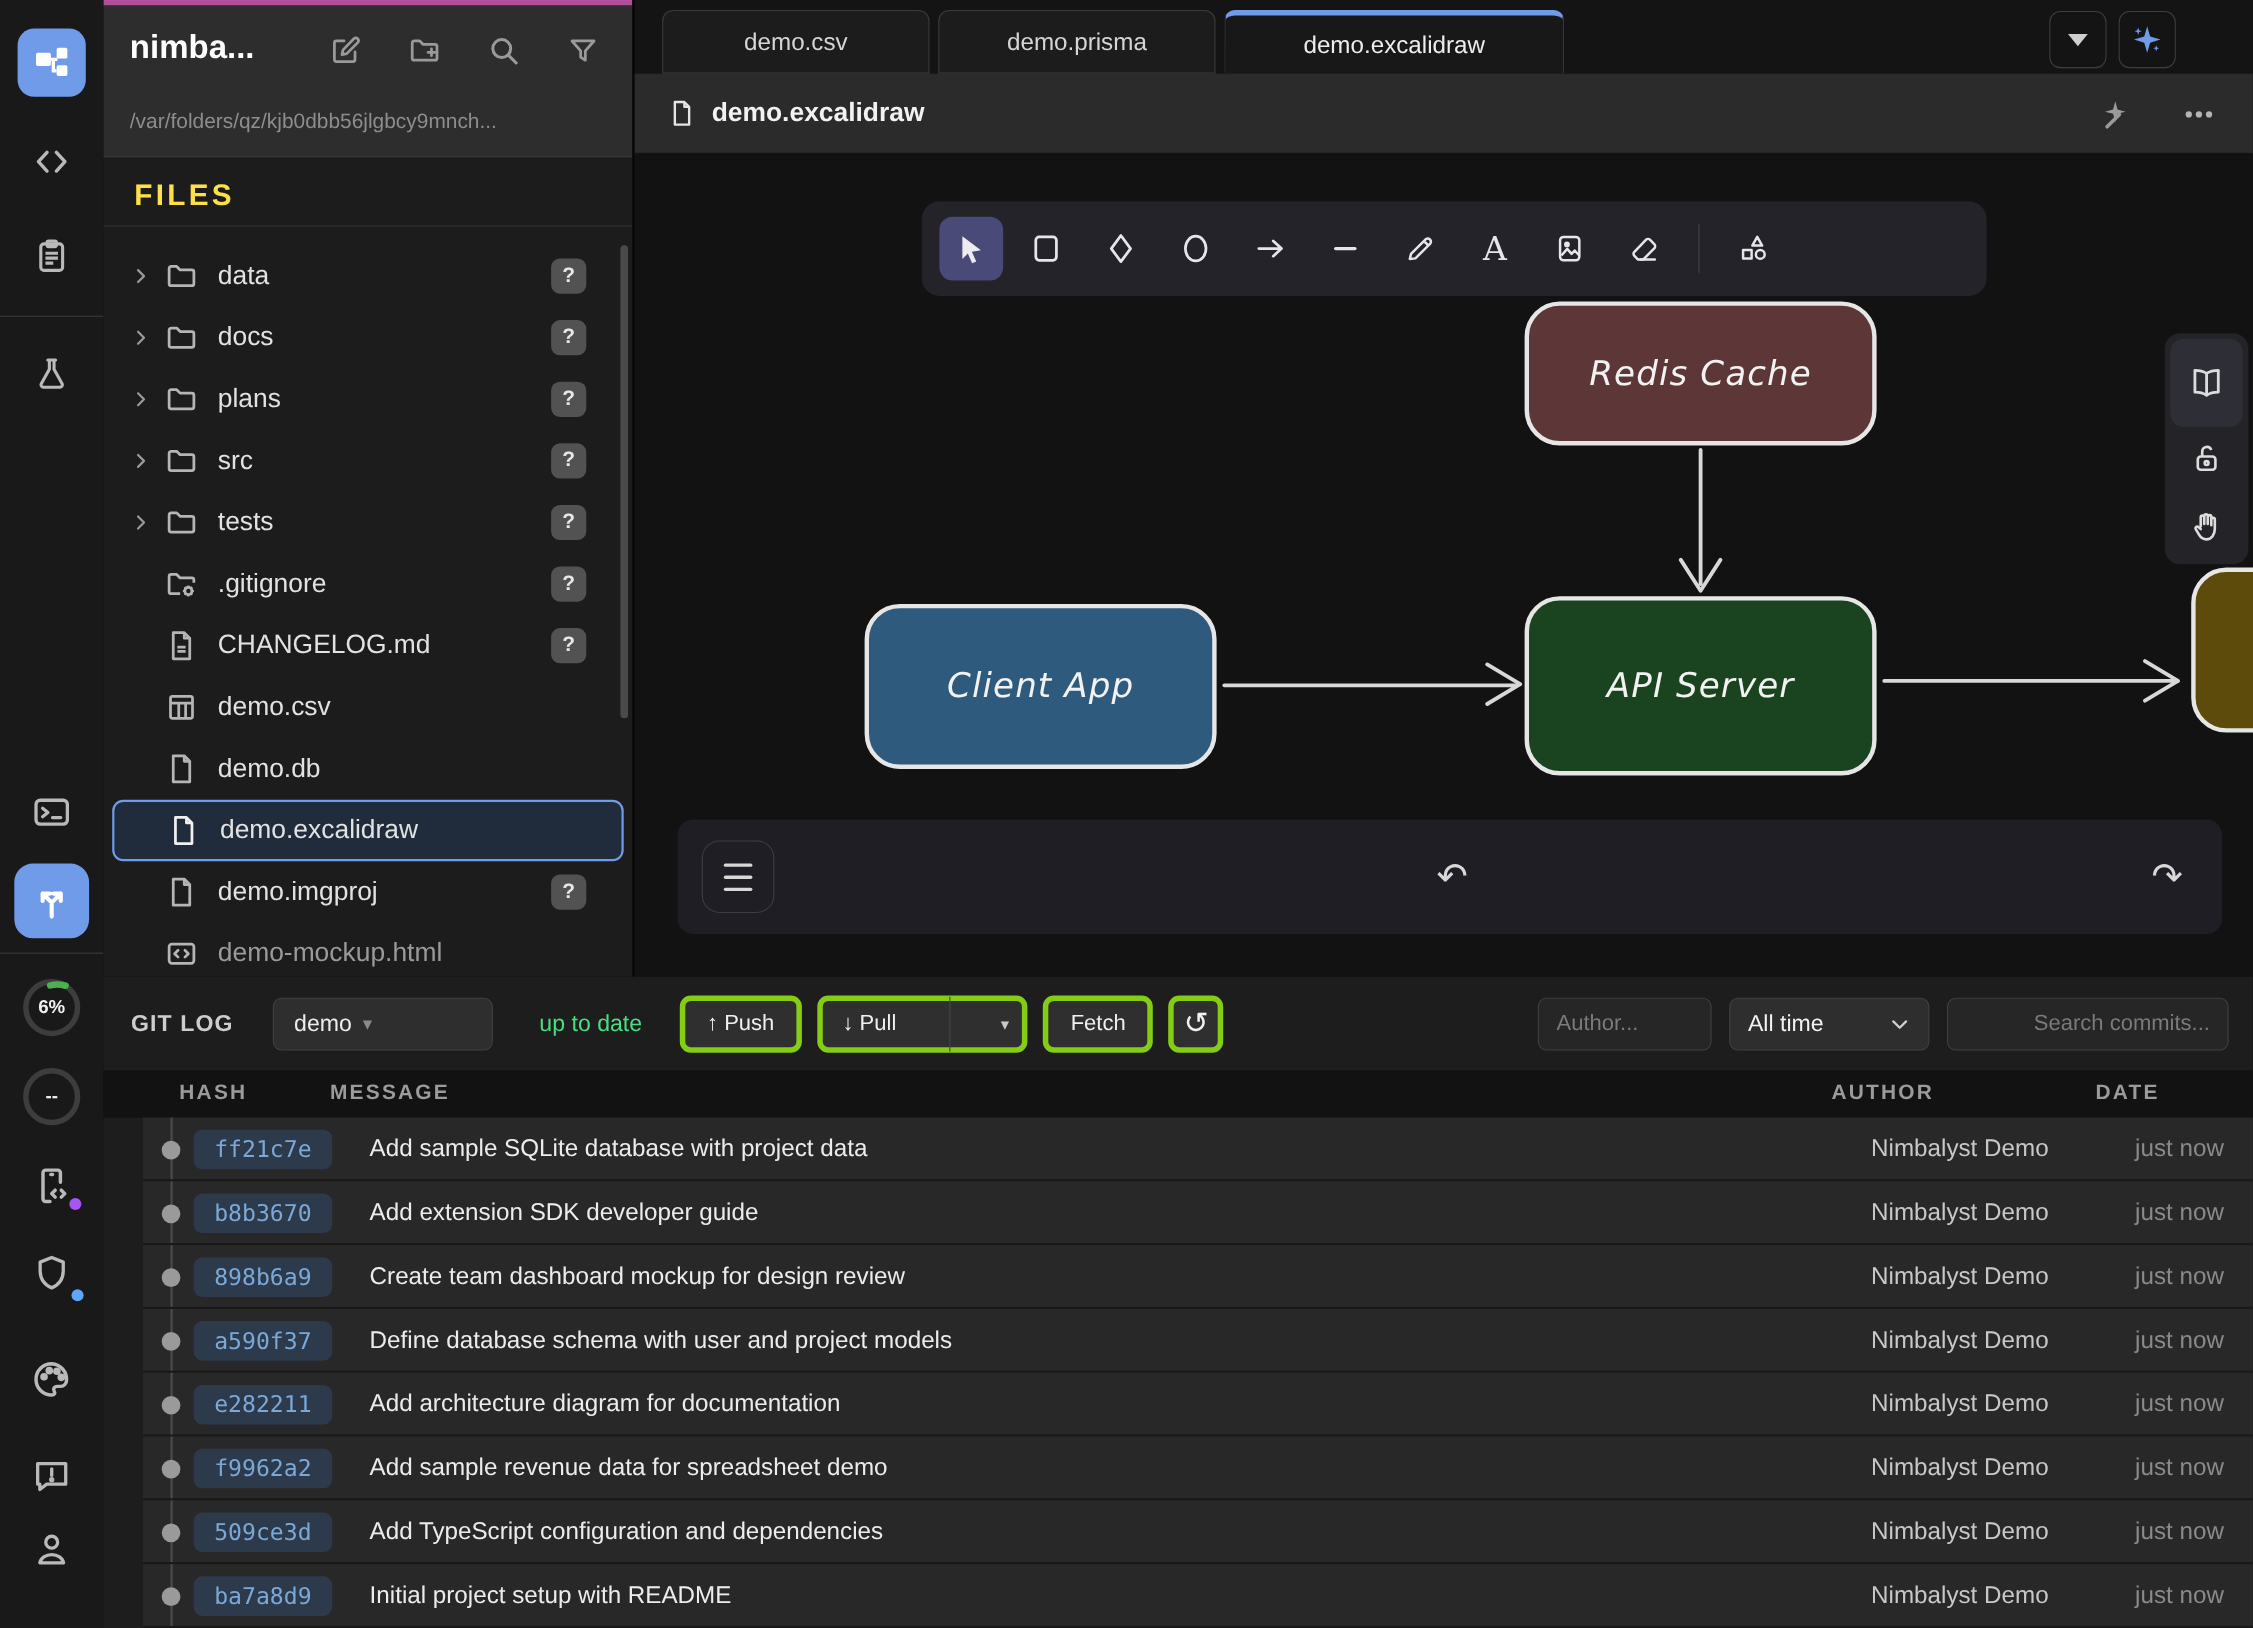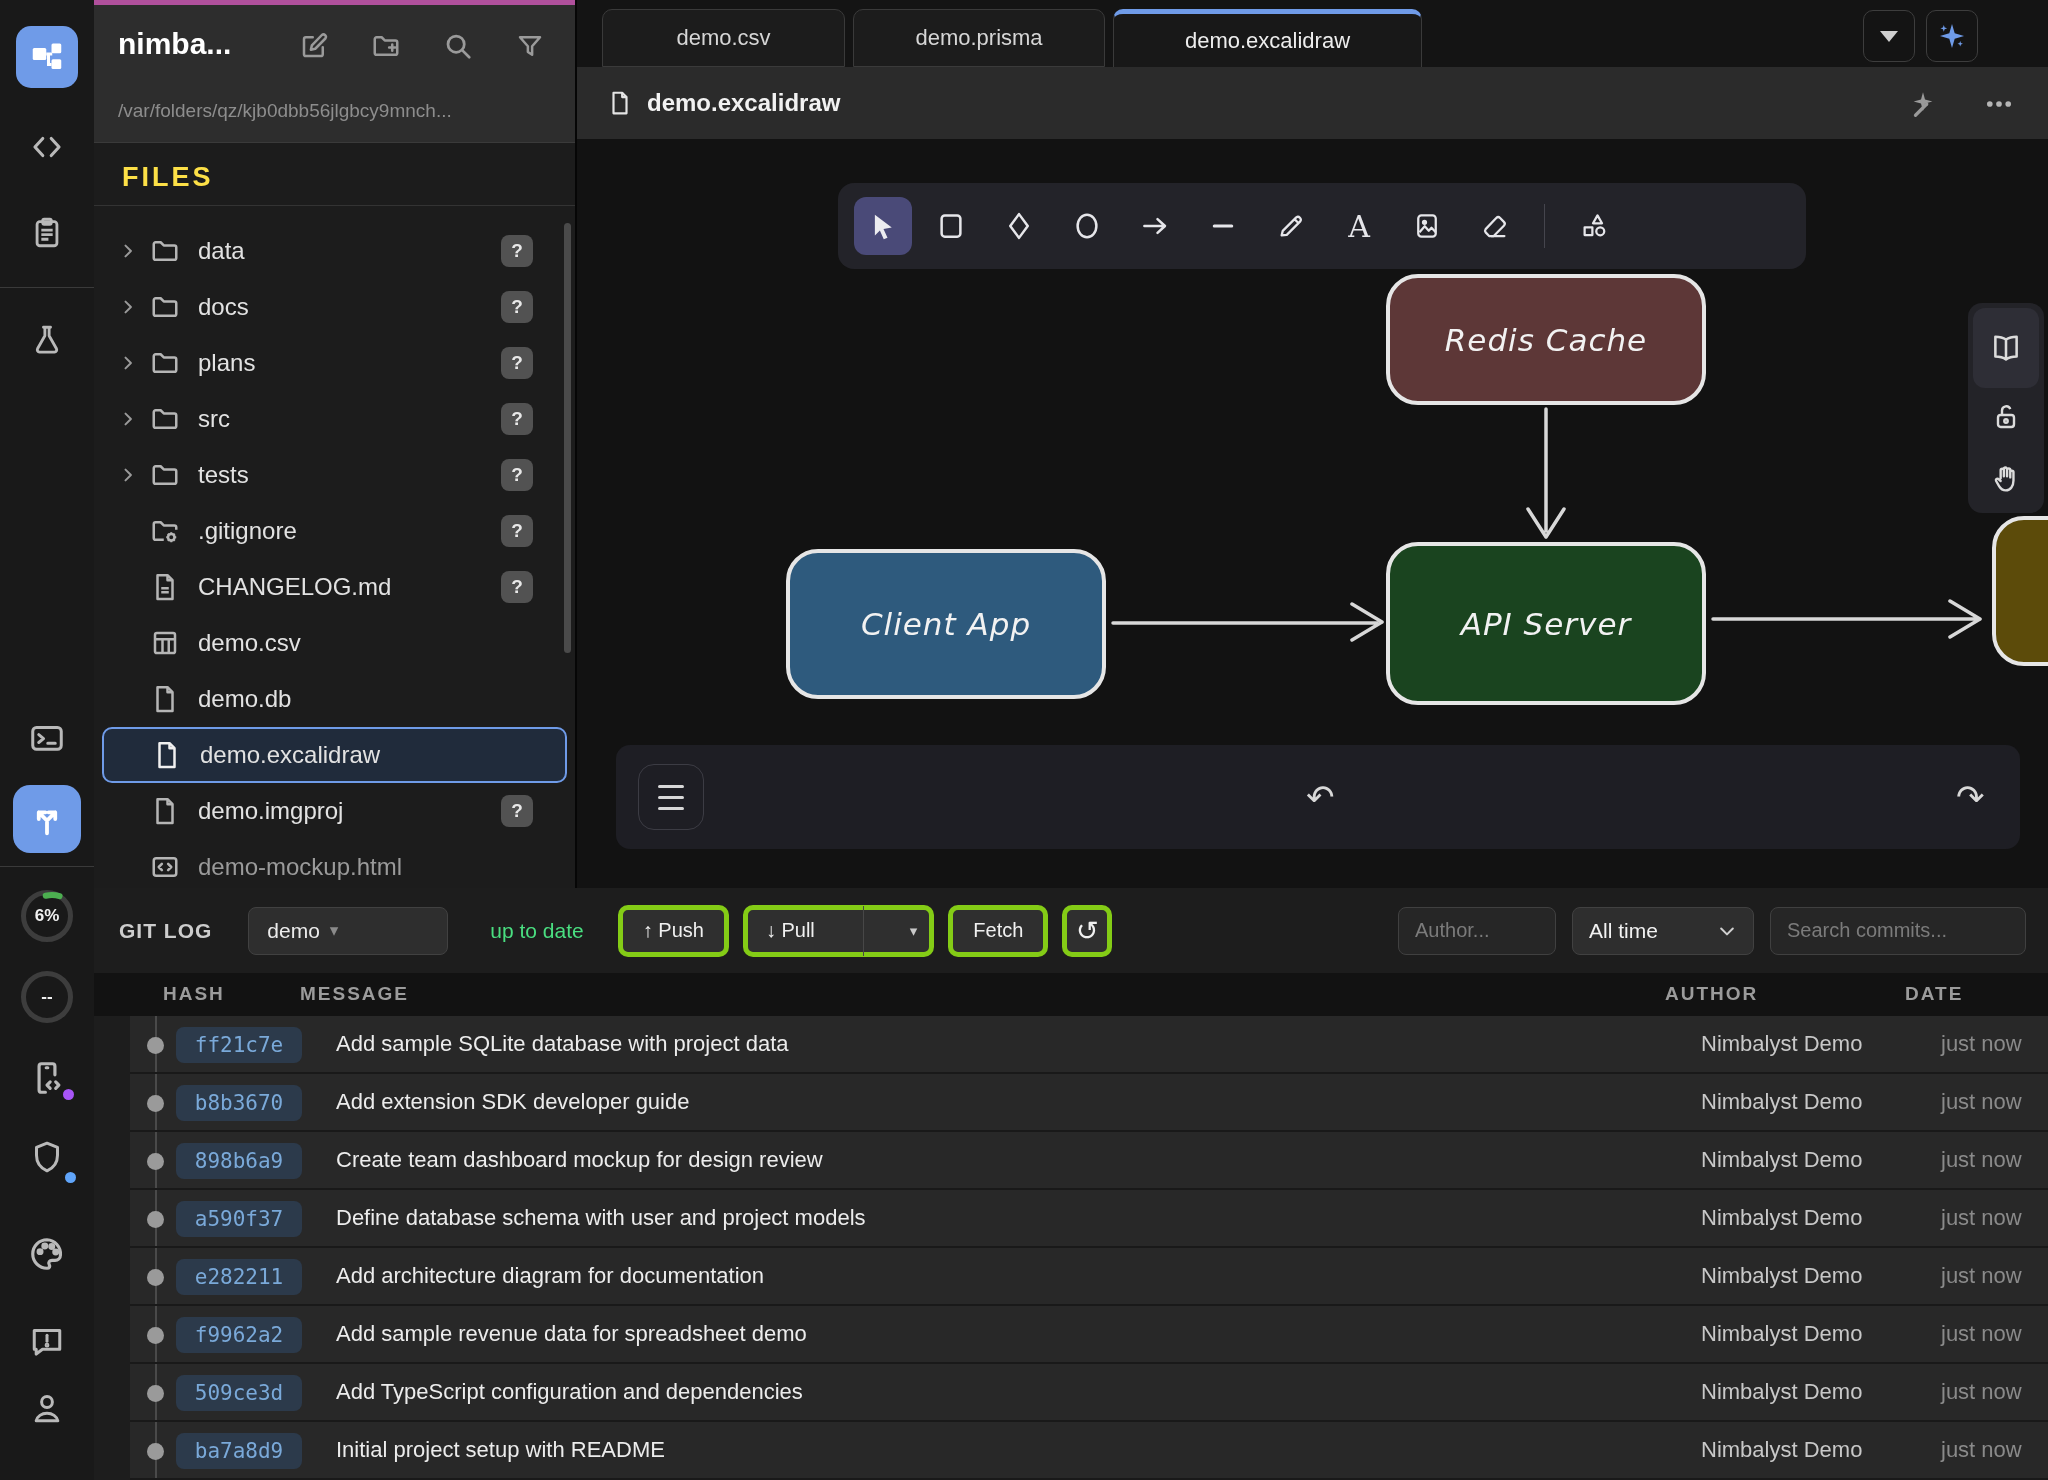--- a/index.html
+++ b/index.html
@@ -93,21 +93,21 @@
   #pull-btn .pdiv { width:1px; height:50px; background:#474747; }
   #pull-btn .pcaret { padding:0 12px; color:#c9c9c9; font-size:15px; }
   #fetch-btn { margin-left:14px; }
   #refresh-btn { margin-left:14px; width:50px; padding:0; font-size:27px; font-family:"DejaVu Sans", sans-serif; }
   .git-input { height:48px; background:#262626; border:1px solid #404040; border-radius:8px; color:#e8e8e8; font-size:20px;
                padding:0 16px; font-family:"Liberation Sans", sans-serif; }
   .git-input::placeholder { color:#7b7b7b; }
   #author-input { margin-left:auto; width:158px; }
   #time-select { margin-left:16px; width:182px; height:48px; background:#2e2e2e; border:1px solid #414141; border-radius:8px;
                  display:flex; align-items:center; justify-content:space-between; padding:0 16px; color:#f2f2f2; font-size:21px; }
-  #search-input { margin-left:16px; margin-right:22px; width:256px; }
+  #search-input { margin-left:16px; margin-right:22px; width:256px;text-align:right; }
 
   #git-table-header { position:absolute; left:0; top:85px; width:100%; height:43px; background:#121212; }
   #git-table-header span { position:absolute; top:10px; font-size:19px; font-weight:bold; letter-spacing:2px; color:#9b9b9b; }
   .col-hash { left:69px; } .col-msg { left:206px; } .col-author { left:1571px; } .col-date { left:1811px; }
   #commit-rows { position:absolute; left:0; top:128px; width:100%;padding-left:36px; }
   .commit-row { position:relative; height:58px; background:#282828; border-bottom:2px solid #191919; }
   .graph-line { position:absolute; left:25px; top:0; width:2px; height:100%; background:#4a4a4a; }
   .graph-dot { position:absolute; left:17px; top:21px; width:17px; height:17px; border-radius:50%; background:#9a9a9a; }
   .hash-badge { position:absolute; left:46px; top:11px; width:126px; height:36px; background:#2c3a4b; border-radius:8px;
                 display:flex; align-items:center; justify-content:center; color:#7aa9d9; font-size:21px;

